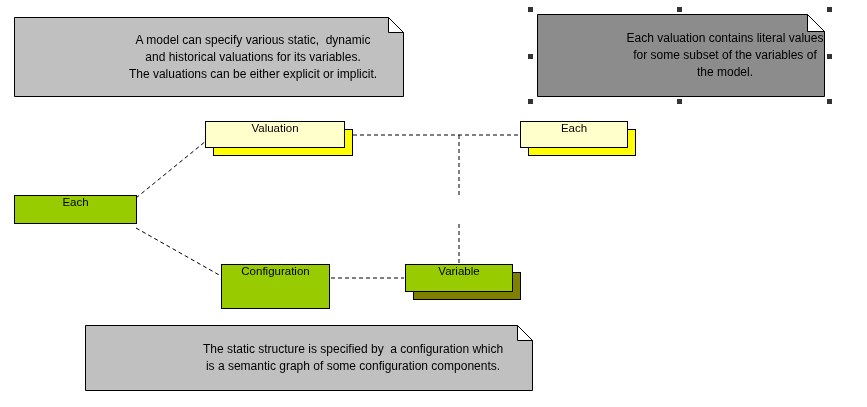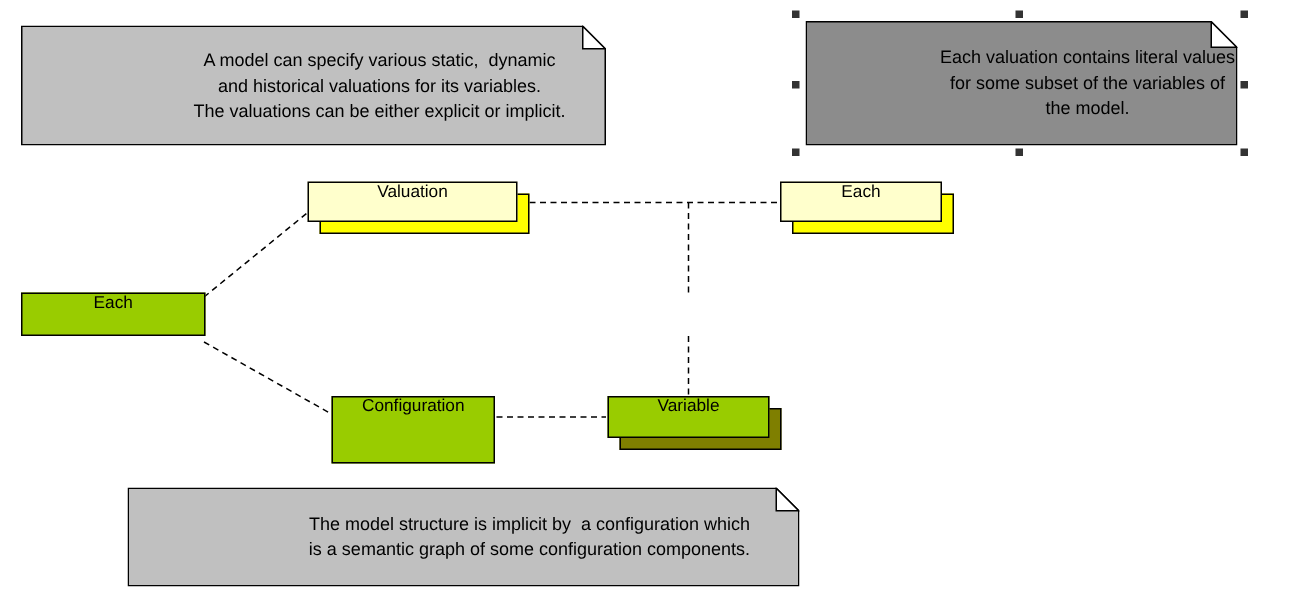--- a/index.html
+++ b/index.html
@@ -77,21 +77,21 @@
   <div class="handle" style="left:528px;top:99px"></div>
   <div class="handle" style="left:677px;top:99px"></div>
   <div class="handle" style="left:827px;top:99px"></div>
 
 
   <div class="note" style="left:85px;top:325px;width:448px;height:66px">
     <svg width="448" height="66" viewBox="0 0 448 66">
       <polygon class="note-body" points="0.5,0.5 432.5,0.5 447.5,15.5 447.5,65.5 0.5,65.5"></polygon>
       <polygon class="note-fold" points="432.5,0.5 447.5,15.5 432.5,15.5"></polygon>
     </svg>
-    <div class="note-text">The model structure is implicit by  a configuration which
+    <div class="note-text">The static structure is specified by  a configuration which
 is a semantic graph of some configuration components.</div>
   </div>
 
   <div class="uml-class c-lightyellow" style="left:205px;top:121px;width:140px;height:27px">
     <div class="shadow"></div>
     <div class="face">
         <span>Valuation</span>
       </div>
   </div>
 

